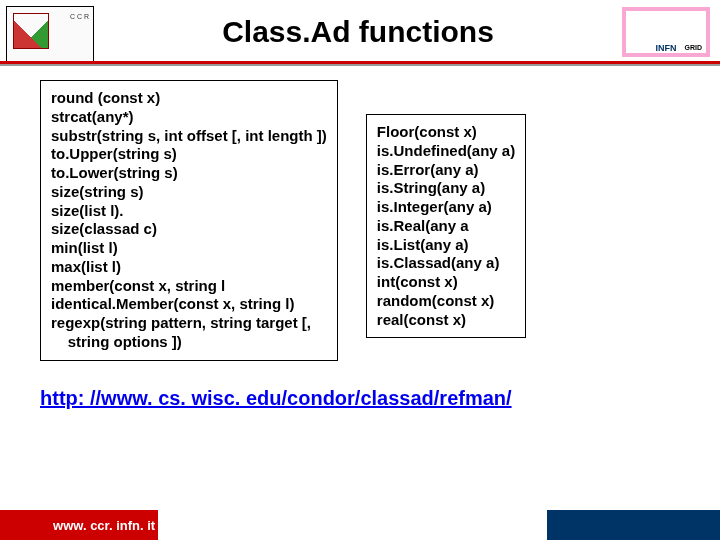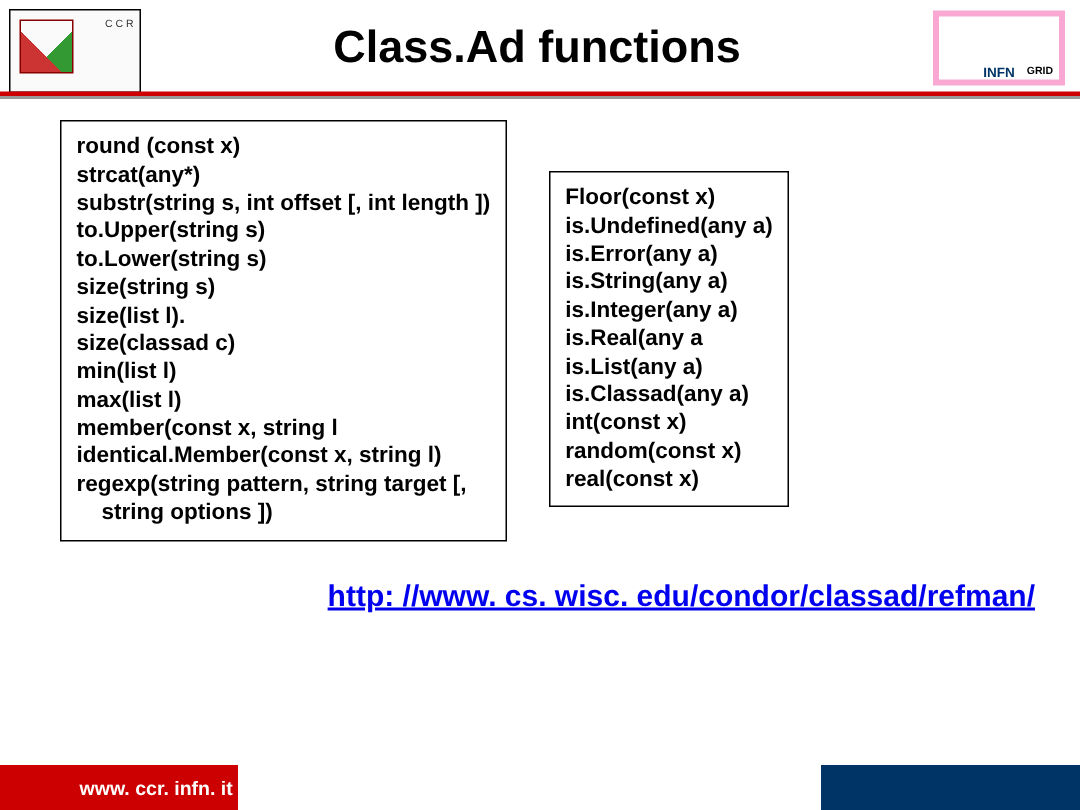--- a/index.html
+++ b/index.html
@@ -100,21 +100,21 @@
     font-size: 15px;
     font-weight: bold;
     line-height: 1.25;
     white-space: pre;
     font-family: Arial, sans-serif;
   }
   .box-left { margin-top: 34px; }
   .box-right { font-size: 15px; }
   .ref-link {
     display: block;
-    text-align: right;
+    text-align: left;
     margin-top: 26px;
     font-size: 20px;
     font-weight: bold;
     color: #00e;
     text-decoration: underline;
   }
   .footer {
     position: absolute;
     left: 0; bottom: 0;
     width: 100%;

